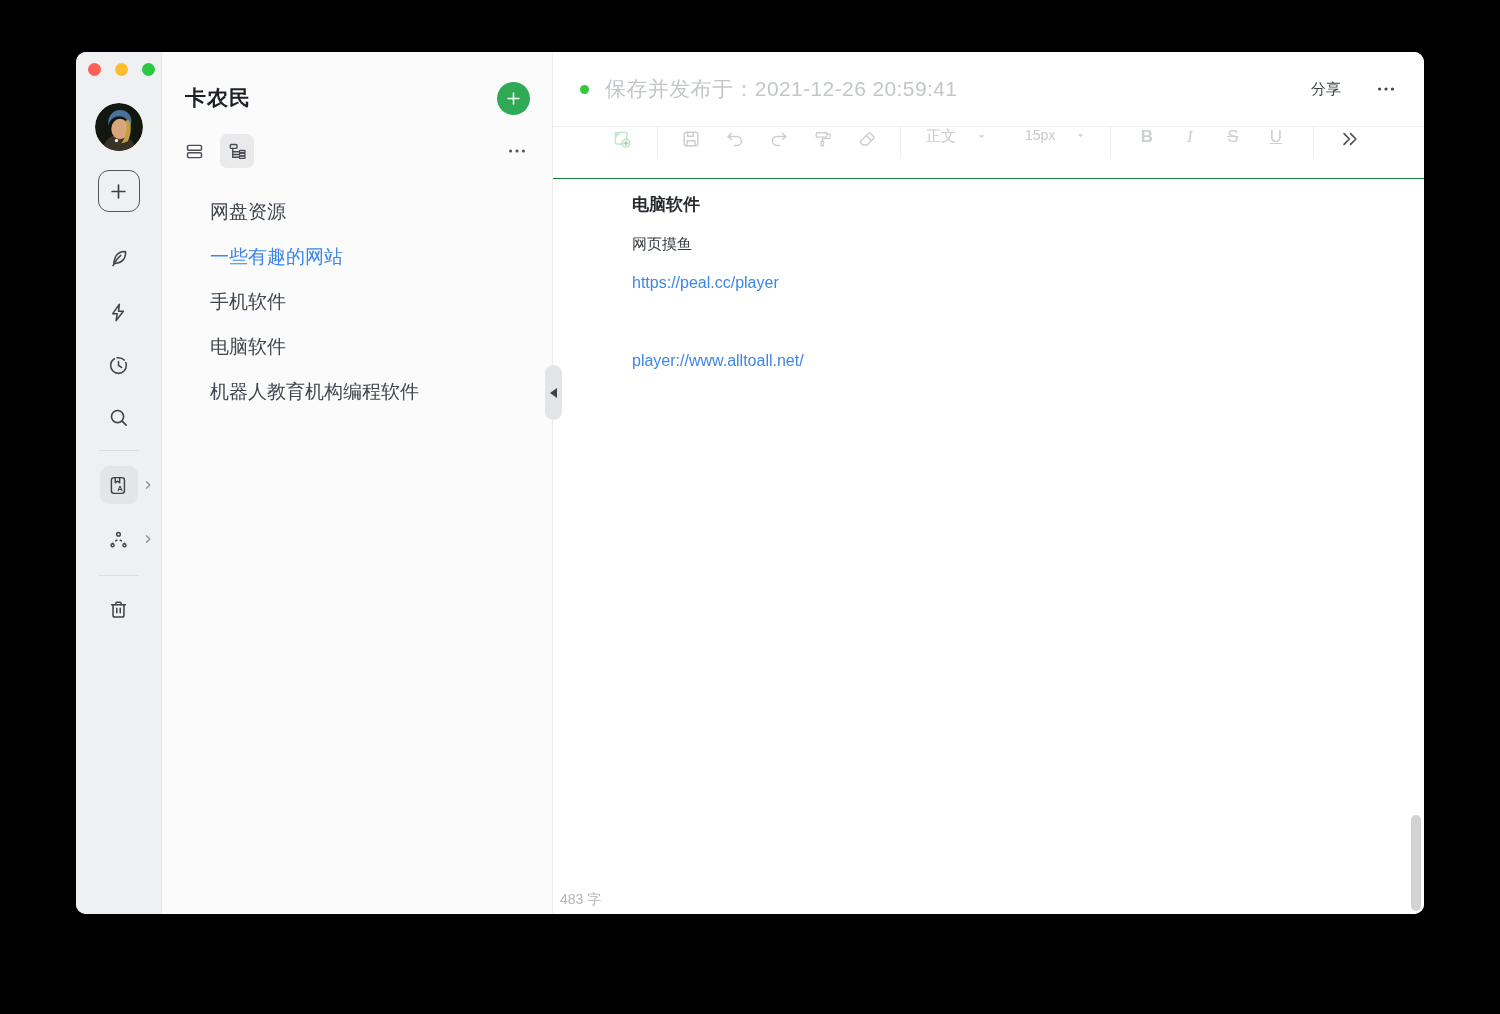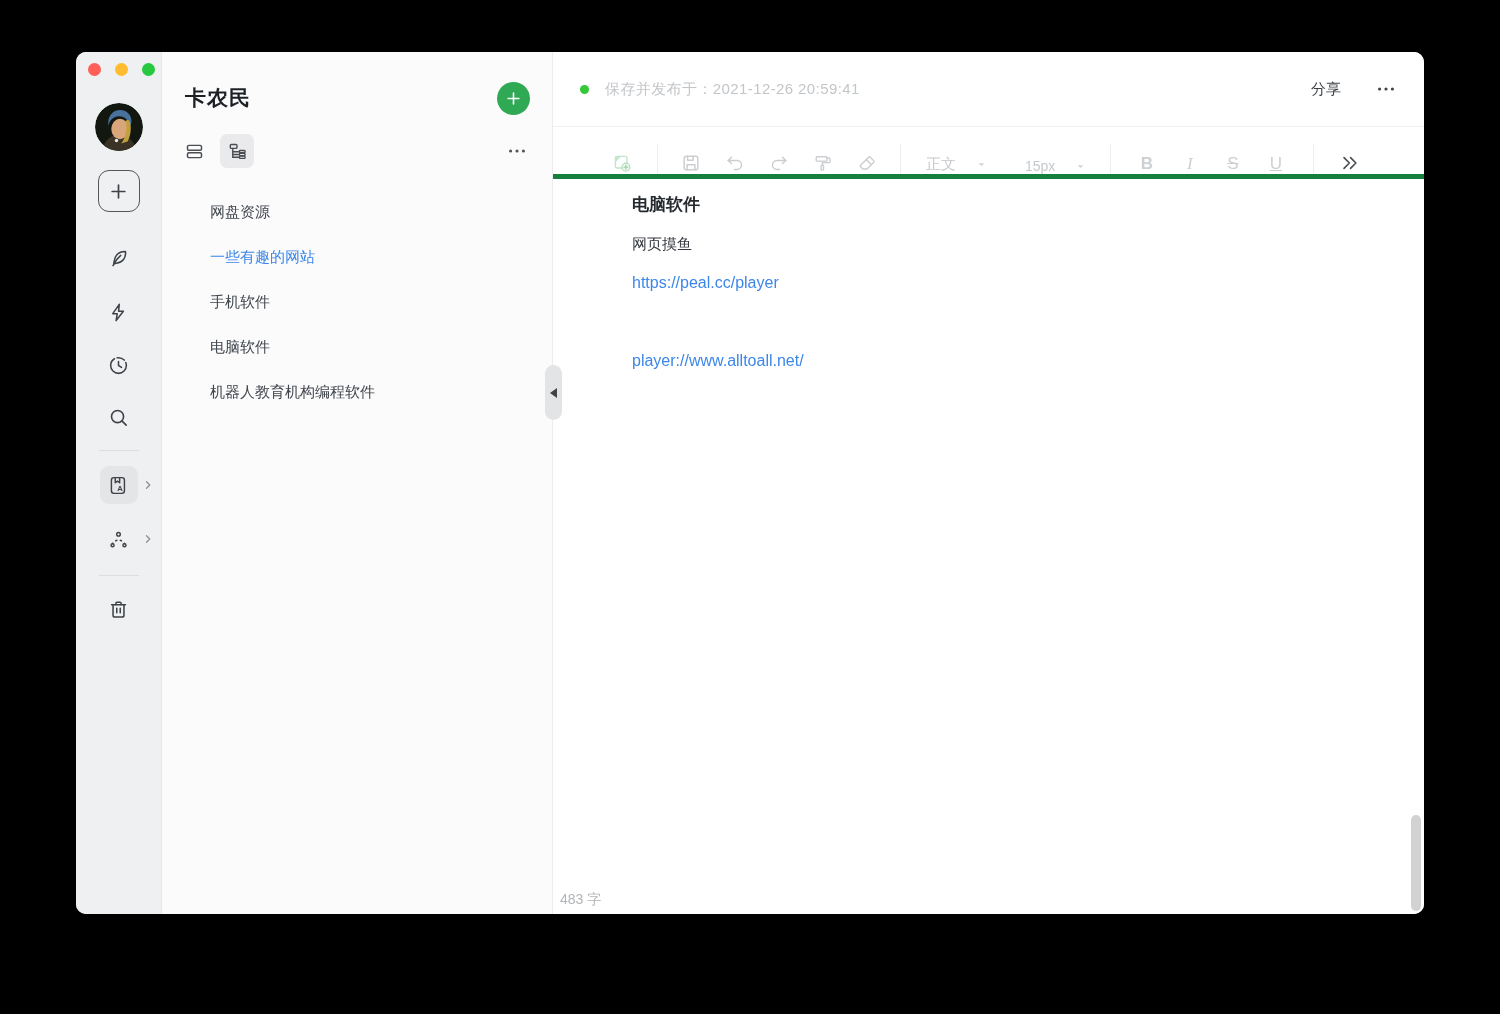--- a/index.html
+++ b/index.html
@@ -40,36 +40,36 @@
              display:flex; align-items:center; }
   .vbtn { width:34px; height:34px; border-radius:7px; display:flex;
           align-items:center; justify-content:center; color:#4a4e53; }
   .vbtn svg { width:21px; height:21px; }
   .vbtn.sel { background:#eaeaec; }
   .vbtn + .vbtn { margin-left:9px; }
   .doc-more { margin-left:auto; color:#515559; width:26px; height:26px;
               display:flex; align-items:center; justify-content:center; }
   .doc-more svg, .ed-more svg { width:22px; height:22px; }
   .doclist { position:absolute; top:137px; left:0; right:0; }
-  .doc-item { height:45px; line-height:45px; padding-left:48px; font-size:15px;
+  .doc-item { height:45px; line-height:45px; padding-left:48px; font-size:19px;
               color:#40464d; white-space:nowrap; cursor:pointer; }
   .doc-item.active { color:#3c87e8; }
 
   
   .editor { flex:1; position:relative; background:#fff; display:flex;
             flex-direction:column; }
   .ed-header { height:74px; display:flex; align-items:center;
                padding:0 27px; flex-shrink:0; }
   .save-dot { width:9px; height:9px; border-radius:50%; background:#35c838; }
-  .save-text { margin-left:16px; font-size:15px; color:#c3c6c9; letter-spacing:.4px; }
+  .save-text { margin-left:16px; font-size:21px; color:#c3c6c9; letter-spacing:.4px; }
   .share { margin-left:auto; font-size:15px; color:#3e4348; cursor:pointer; }
   .ed-more { margin-left:34px; color:#3e4348; cursor:pointer; display:flex; }
 
-  .ed-toolbar { height:53px; border-top:1px solid #f0f0f1; border-bottom:5px solid #15803d;
-                display:flex; align-items:flex-end; flex-shrink:0; color:#cbcdd0; }
+  .ed-toolbar { height:53px; border-top:1px solid #f0f0f1; border-bottom:1px solid #15803d;
+                display:flex; align-items:flex-start; flex-shrink:0; color:#cbcdd0; }
   .tb-sep { width:1px; height:30px; background:#ededee; flex-shrink:0; }
   .tb-ic { width:23px; height:23px; display:flex; align-items:center;
            justify-content:center; flex-shrink:0; }
   .tb-ic svg { width:22px; height:22px; }
   .tb-group { display:flex; align-items:center; gap:21px; }
   .tb-label { font-size:15px; color:#c6c9cc; }
   .tb-caret { width:11px; height:11px; color:#cfd2d5; display:flex; }
   .tb-caret svg { width:11px; height:11px; }
   .tb-letter { width:17px; text-align:center; font-size:17px; color:#cdd0d3; }
   .tb-b { font-weight:700; }

